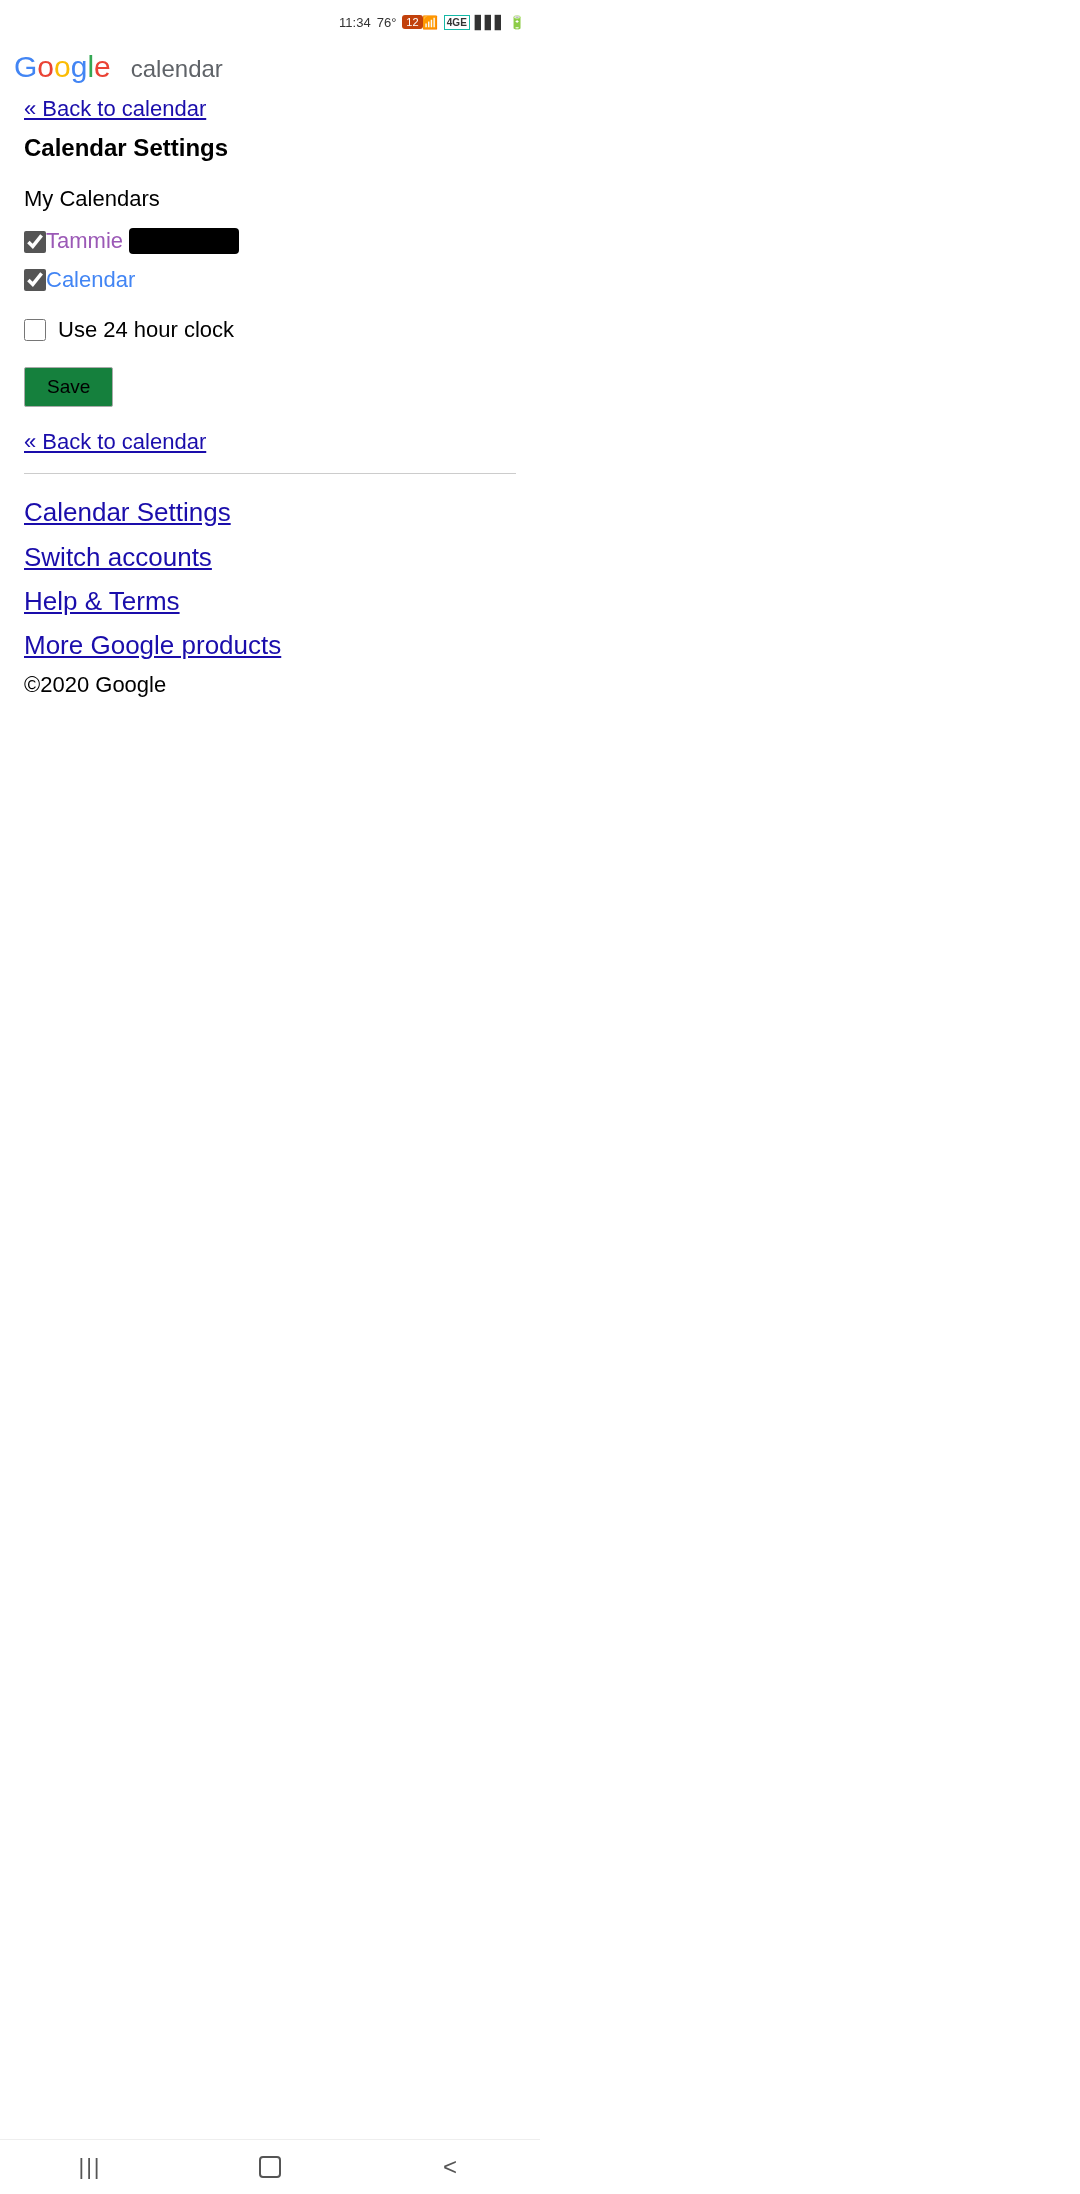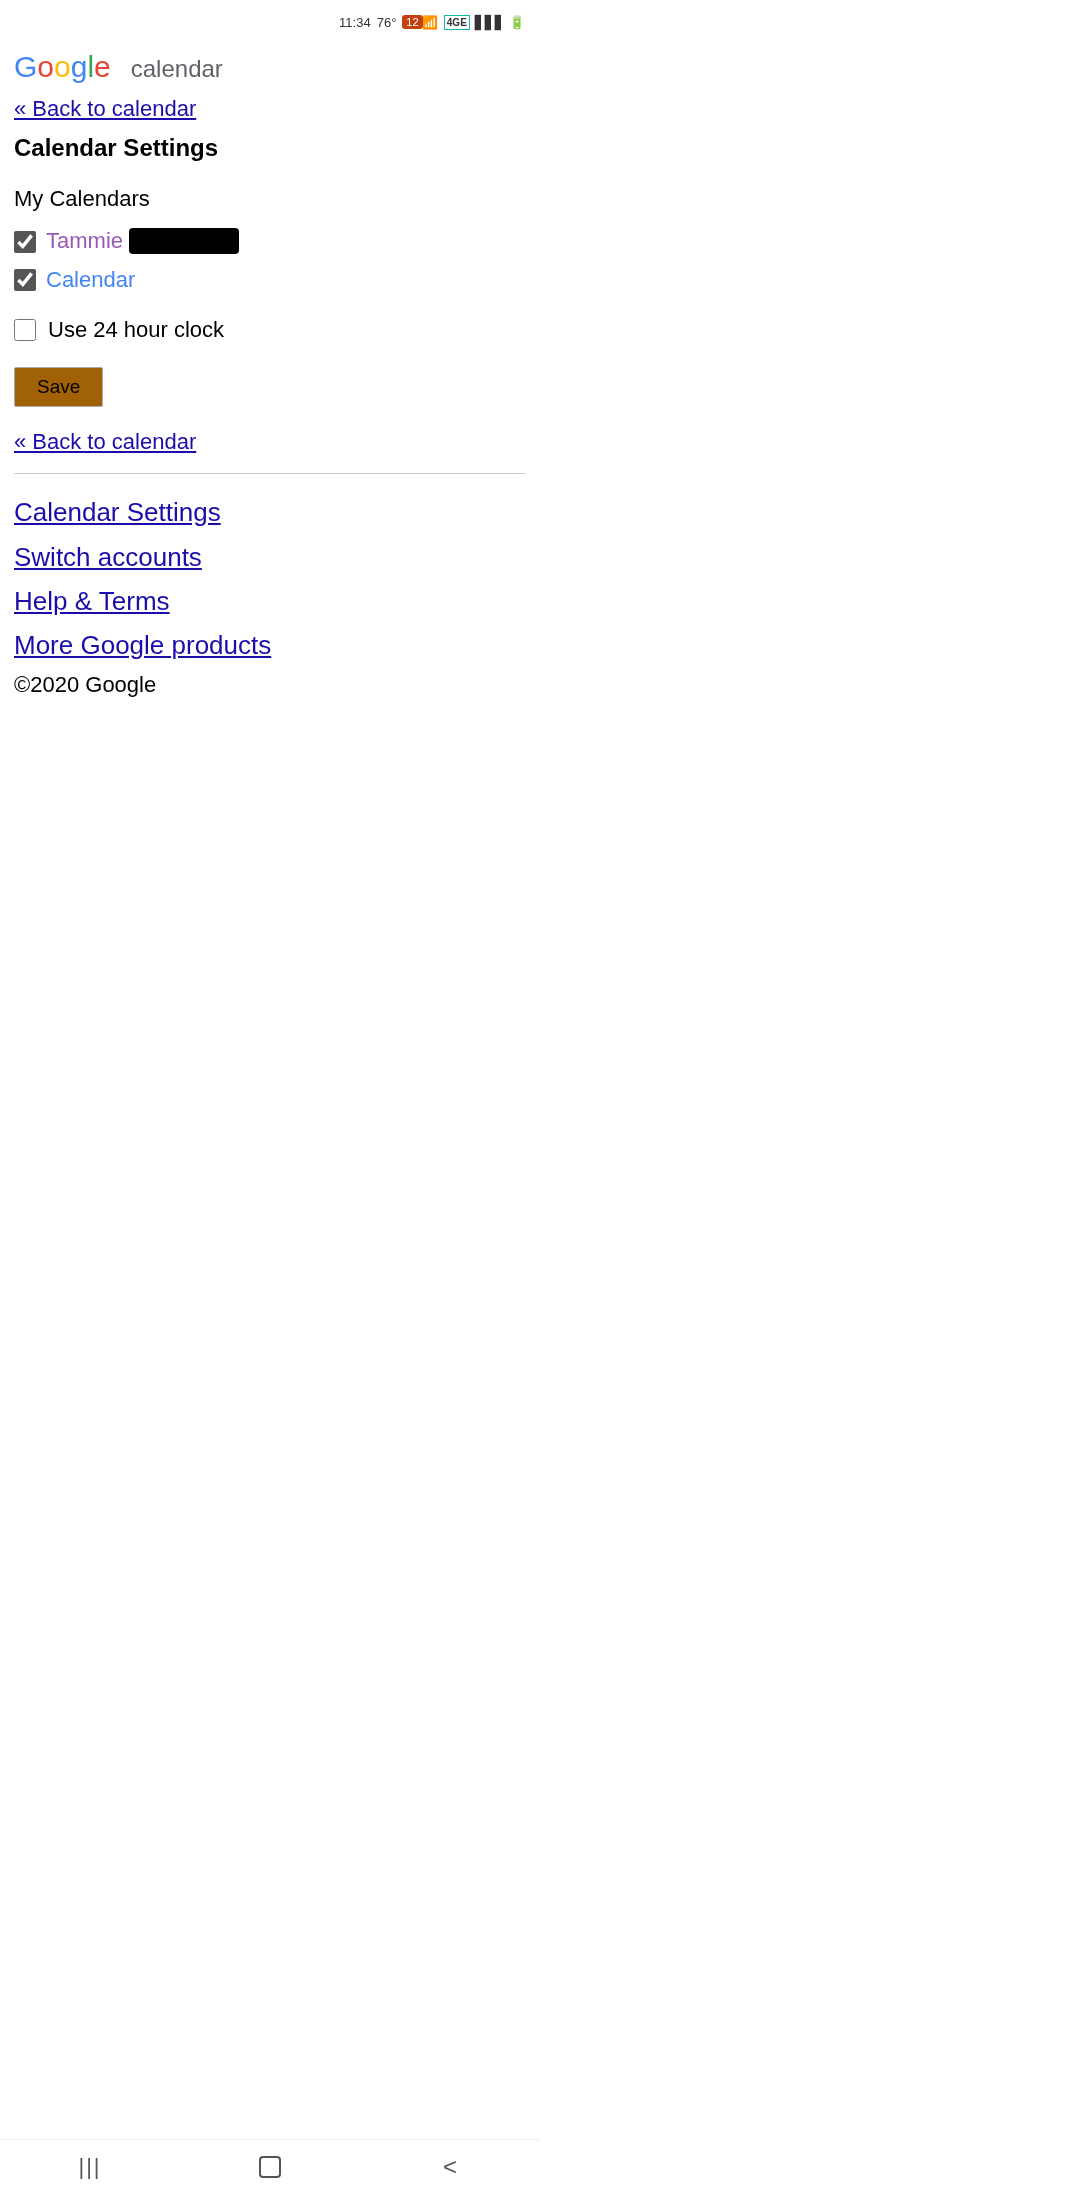--- a/index.html
+++ b/index.html
@@ -74,21 +74,21 @@
 
     .logo-calendar {
       font-size: 24px;
       color: #5f6368;
       margin-left: 6px;
       font-weight: 300;
     }
 
     
     .main-content {
-      padding: 0 14px;
+      padding: 0 24px;
     }
 
     .back-link {
       display: block;
       color: #1a0dab;
       text-decoration: underline;
       font-size: 22px;
       padding: 10px 0 8px 0;
       cursor: pointer;
     }
@@ -102,21 +102,20 @@
 
     .section-title {
       font-size: 22px;
       color: #000;
       padding: 6px 0 10px 0;
     }
 
     .calendar-item {
       display: flex;
       align-items: center;
-      gap: 10px;
       padding: 6px 0;
     }
 
     .calendar-item input[type="checkbox"] {
       width: 22px;
       height: 22px;
       cursor: pointer;
       accent-color: #555;
     }
 
@@ -160,21 +159,21 @@
 
     .clock-label {
       font-size: 22px;
       color: #000;
     }
 
     .save-button {
       display: inline-block;
       padding: 8px 22px;
       border: 1px solid #aaa;
-      background: #a16207;
+      background: #15803d;
       font-size: 19px;
       color: #000;
       cursor: pointer;
       border-radius: 2px;
       margin: 6px 0 12px 0;
     }
 
     .divider {
       border: none;
       border-top: 1px solid #ccc;

